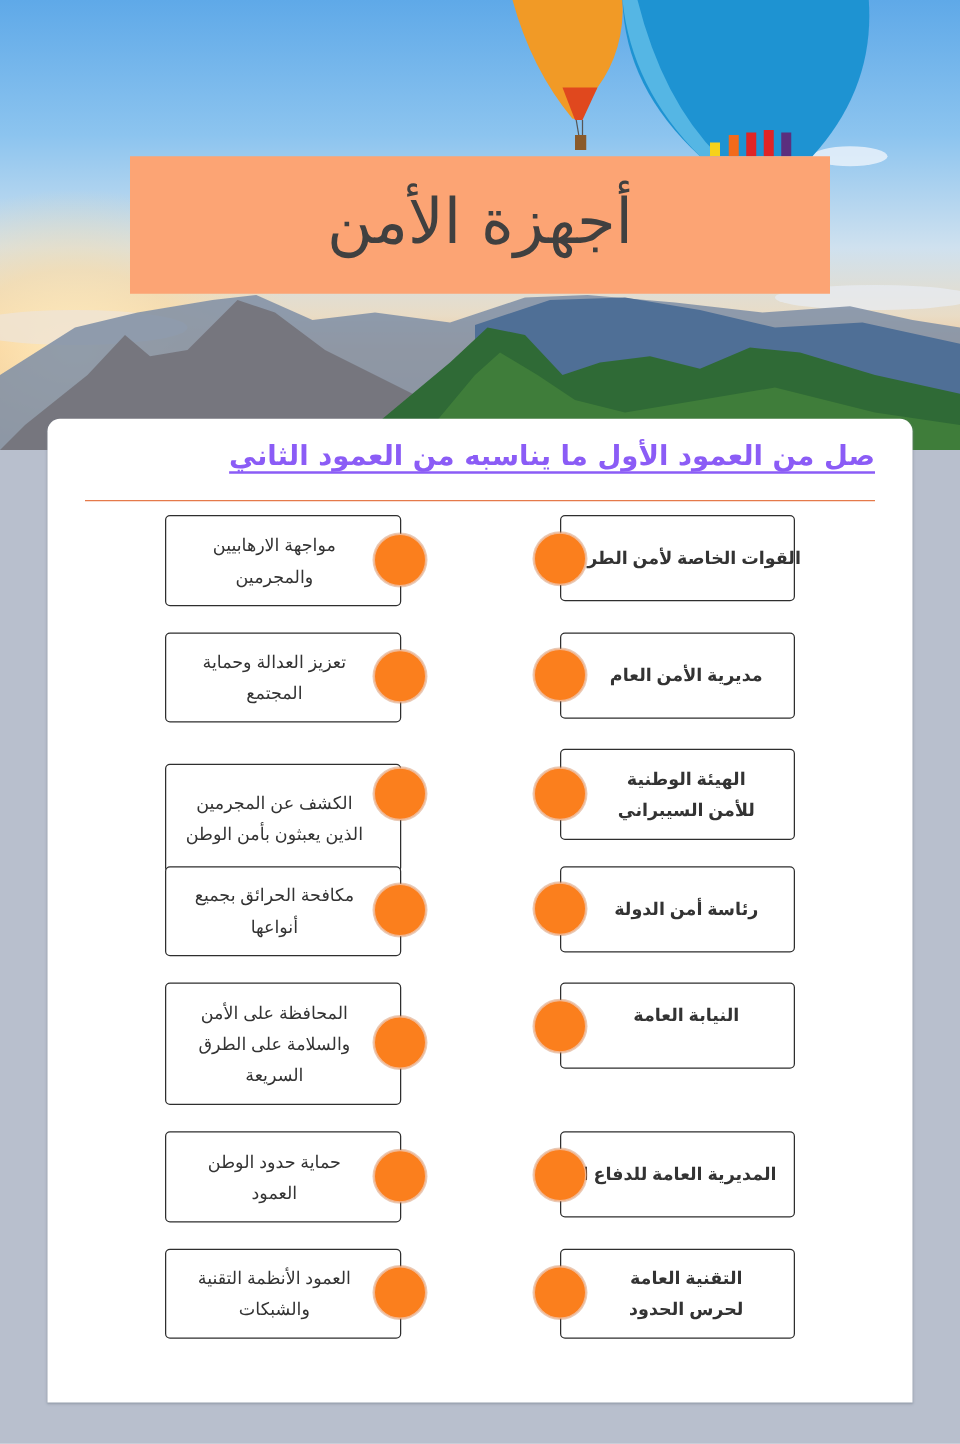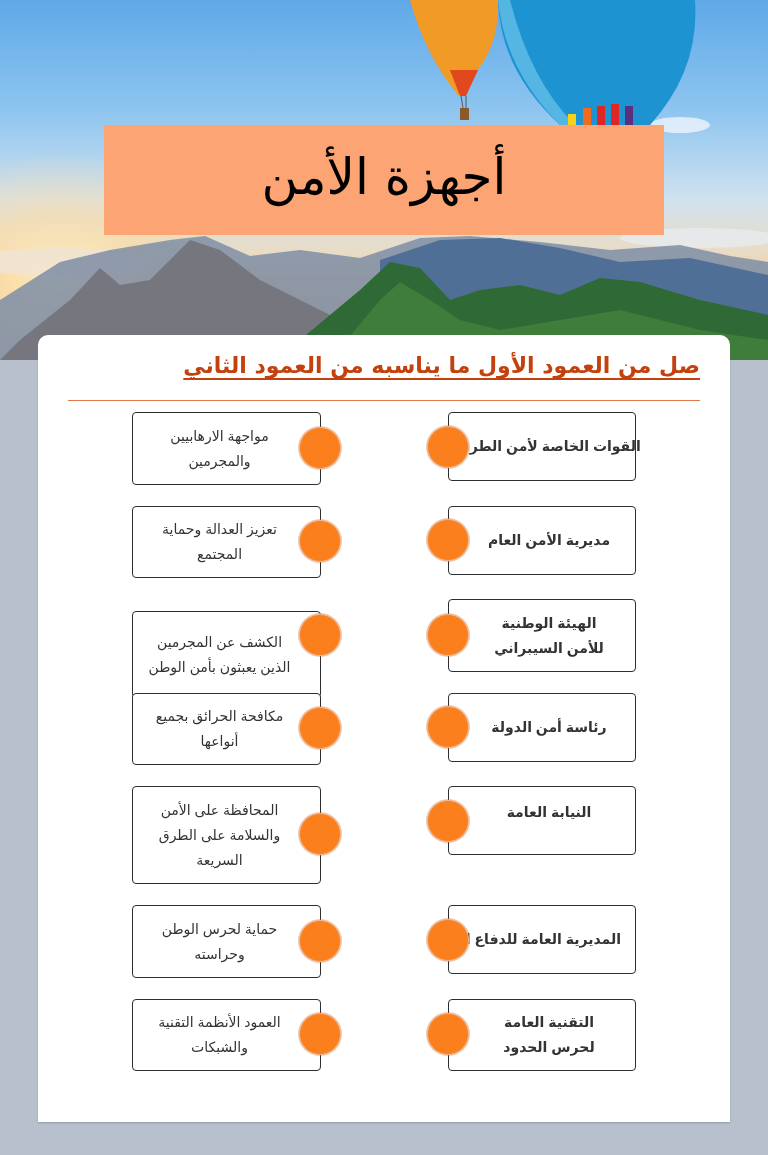--- a/index.html
+++ b/index.html
@@ -34,41 +34,41 @@
     .title-banner {
       position: absolute;
       left: 104px; top: 125px;
       width: 560px; height: 110px;
       background: #fca474;
       display: flex;
       align-items: center;
       justify-content: center;
     }
     .title-banner .title-text {
-      color: #000000;
+      color: #404040;
       font-size: 50px;
       font-family: "DejaVu Serif", "Liberation Serif", serif;
       direction: rtl;
       line-height: 1;
       margin-top: -6px;
     }
 
     .card {
       position: absolute;
       left: 38px; top: 335px;
       width: 692px; height: 787px;
       background: #ffffff;
       border-radius: 10px 10px 0 0;
       box-shadow: 0 1px 2px rgba(120,130,145,0.6);
     }
     .instruction {
       position: absolute;
       right: 30px; top: 18px;
       direction: rtl;
-      color: #c2410c;
+      color: #8b5cf6;
       font-weight: bold;
       font-size: 22px;
       text-decoration: underline;
       text-underline-offset: 5px;
       text-decoration-thickness: 2px;
       white-space: nowrap;
       font-family: "DejaVu Sans", sans-serif;
     }
     .divider {
       position: absolute;
@@ -183,21 +183,21 @@
   <div class="box left-box" style="left:94px; top:276px; width:189px; height:87px;">
     <span class="label" style="width:160px;">الكشف عن المجرمين الذين يعبثون بأمن الوطن</span>
   </div>
   <div class="box left-box" style="left:94px; top:358px; width:189px; height:72px;">
     <span class="label" style="width:140px;">مكافحة الحرائق بجميع أنواعها</span>
   </div>
   <div class="box left-box" style="left:94px; top:451px; width:189px; height:98px;">
     <span class="label" style="width:130px;">المحافظة على الأمن والسلامة على الطرق السريعة</span>
   </div>
   <div class="box left-box" style="left:94px; top:570px; width:189px; height:73px;">
-    <span class="label" style="width:130px;">حماية لحرس الوطن وحراسته</span>
+    <span class="label" style="width:130px;">حماية حدود الوطن العمود</span>
   </div>
   <div class="box left-box" style="left:94px; top:664px; width:189px; height:72px;">
     <span class="label" style="width:140px;">العمود الأنظمة التقنية والشبكات</span>
   </div>
 
   <div class="dot" style="left:261px; top:92px;"></div>
   <div class="dot" style="left:261px; top:185px;"></div>
   <div class="dot" style="left:261px; top:279px;"></div>
   <div class="dot" style="left:261px; top:372px;"></div>
   <div class="dot" style="left:261px; top:478px;"></div>

